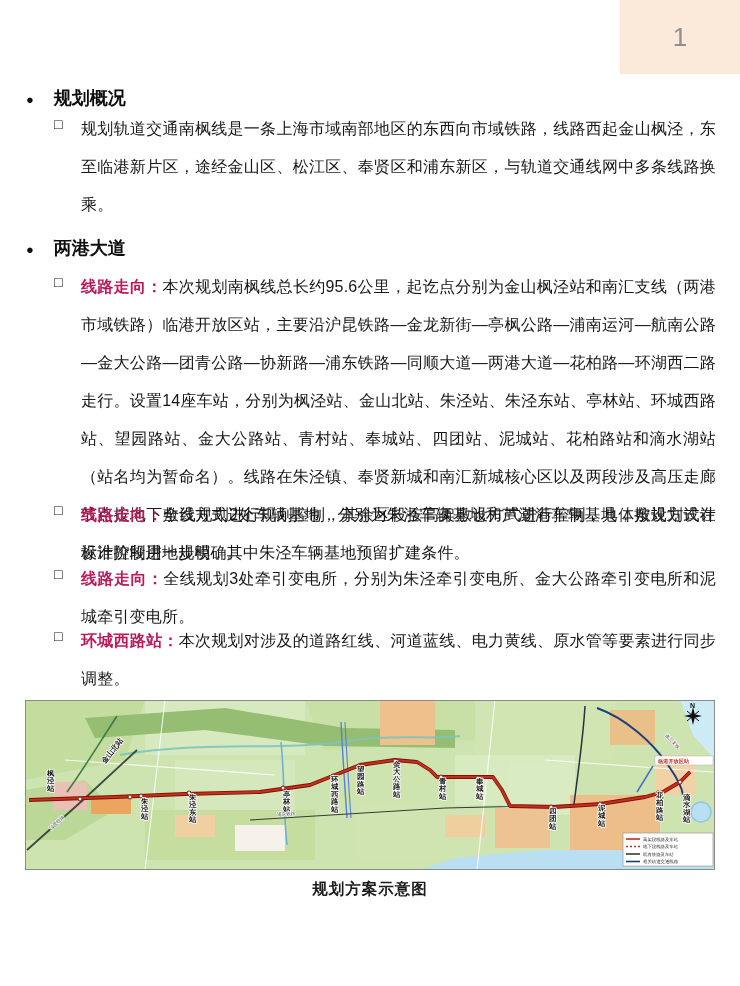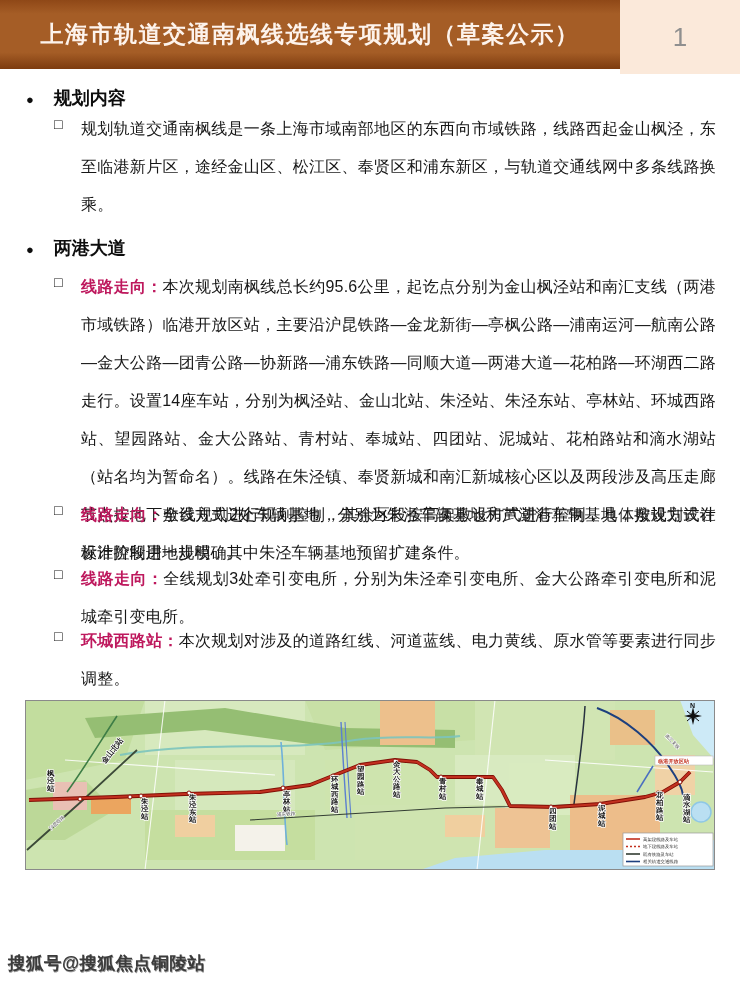--- a/index.html
+++ b/index.html
@@ -60,30 +60,27 @@
     letter-spacing:0.5px;text-shadow:0.6px 0.6px 0 #9a9a9a;white-space:nowrap;
   }
   .wm-left{left:8px;}
   .wm-right{right:6px;}
 </style>
 </head>
 <body>
 
 <div class="page">
 
-  <div class="header-bar">
-    <div class="header-title">上海市轨道交通南枫线选线专项规划（草案公示）</div>
-  </div>
   <div class="pagenum-box">
     <span class="pagenum">1</span>
   </div>
 
   <div class="sec-heading" style="top:86px;">
     <span class="sec-dot">●</span>
-    <span>规划内容</span>
+    <span>规划概况</span>
   </div>
 
   <div class="doc-item" style="top:110px;">
     <span class="sq-bullet">□</span>
     <p><b></b><span>规划轨道交通南枫线是一条上海市域南部地区的东西向市域铁路，线路西起金山枫泾，东至临港新片区，途经金山区、松江区、奉贤区和浦东新区，与轨道交通线网中多条线路换乘。</span></p>
   </div>
 
   <div class="sec-heading" style="top:236px;">
     <span class="sec-dot">●</span>
     <span>两港大道</span>
@@ -213,16 +210,16 @@
           <text x="618" y="155.6" class="legend-label">既有铁路及车站</text>
           <line x1="601" y1="161.5" x2="615" y2="161.5" stroke="#1d3f7e" stroke-width="1.6"></line>
           <text x="618" y="163.1" class="legend-label">相关轨道交通线路</text>
           <text x="665" y="8" class="north-n">N</text>
         </g>
 
       <rect x="0.5" y="0.5" width="689" height="169" fill="none" stroke="#8a8a8a" stroke-width="1"></rect>
     </svg>
   </div>
 
-
-  <div class="watermark wm-left">搜狐号@搜狐焦点铜陵站</div>
+  <div class="map-caption">规划方案示意图</div>
+
 
 </div>
 
 </body></html>

